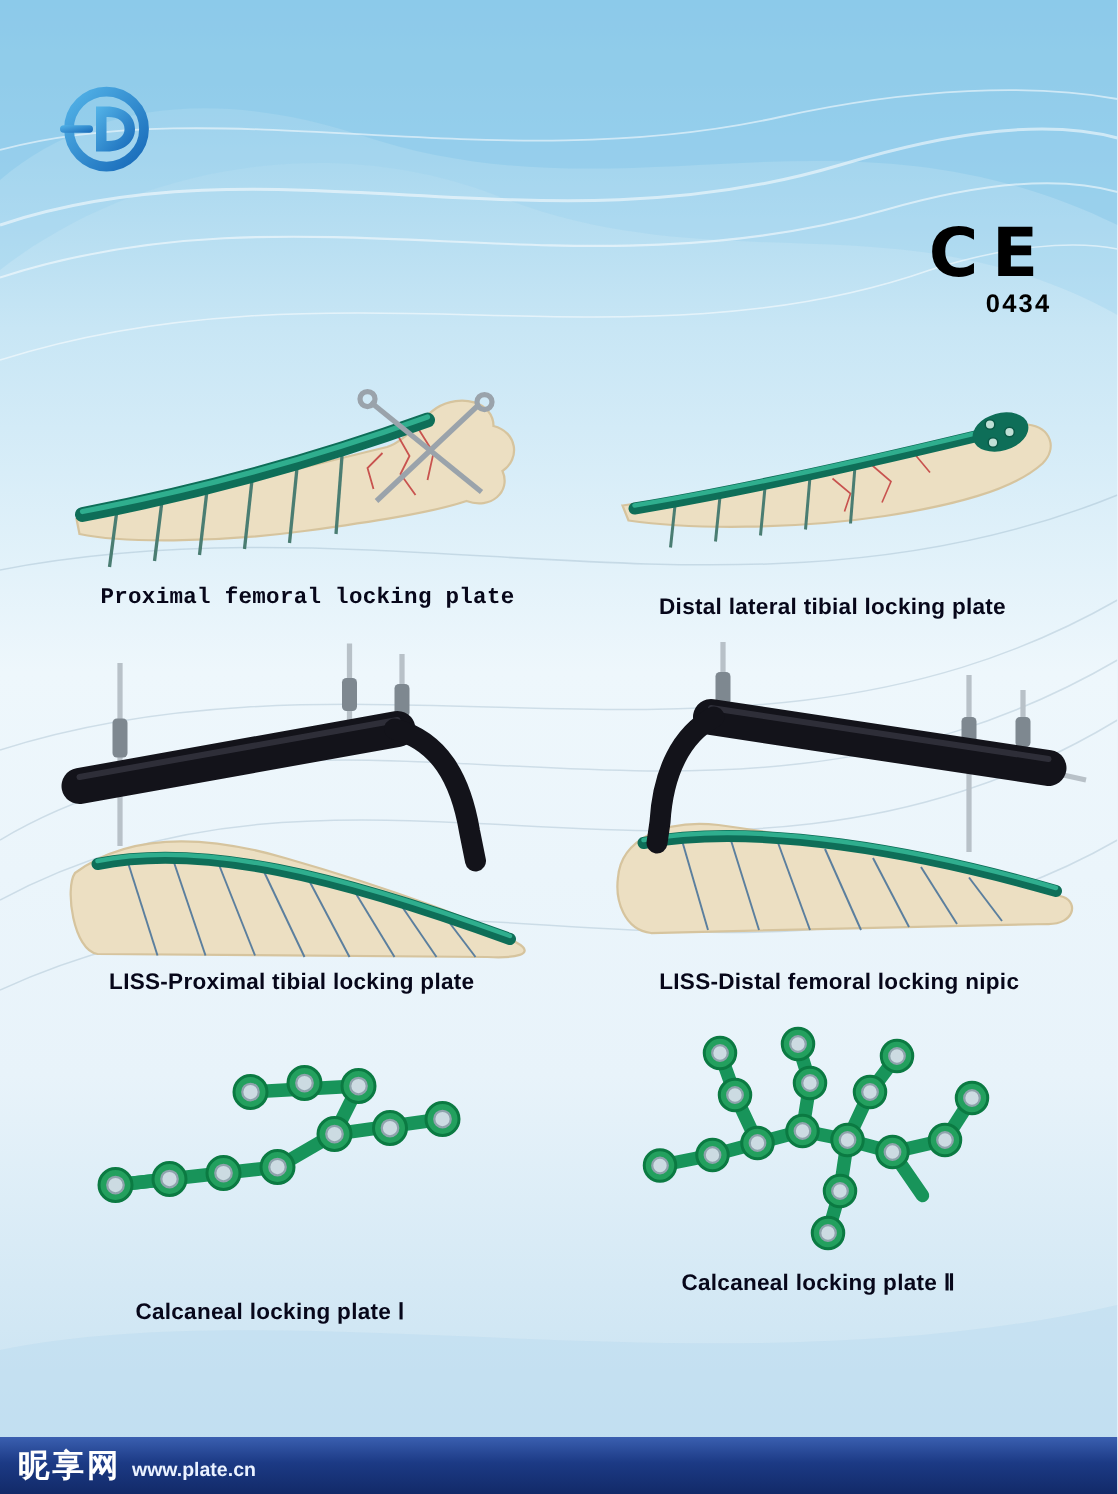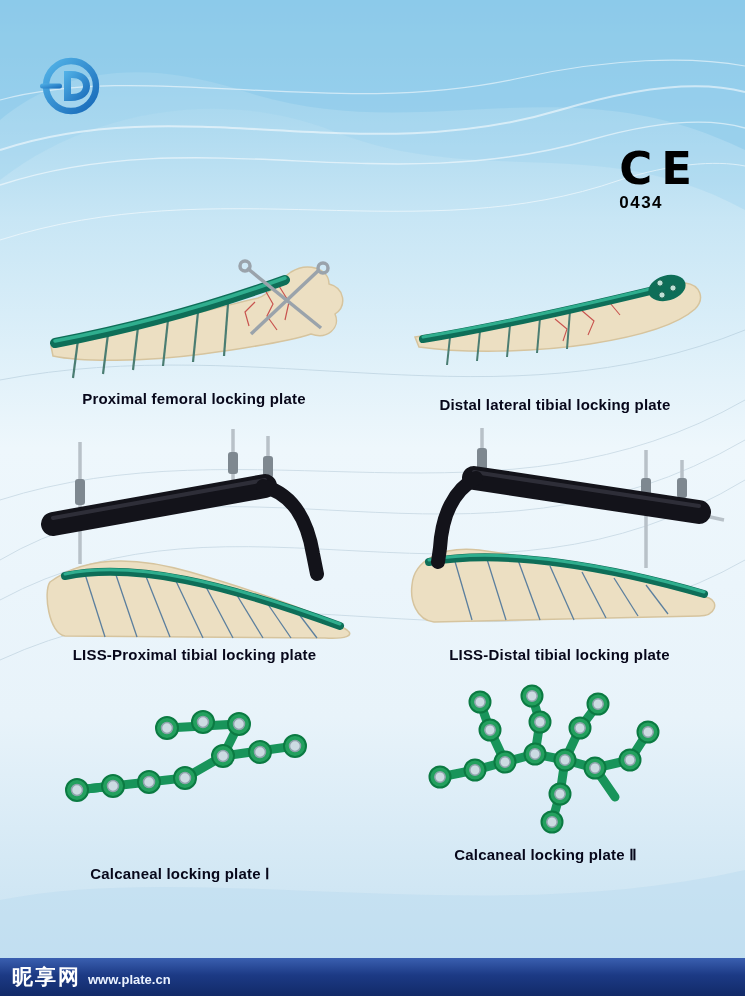--- a/index.html
+++ b/index.html
@@ -6,31 +6,31 @@
   html,body { width:745px; height:996px; }
   body { font-family:"Liberation Sans", sans-serif; }
   .poster { position:relative; width:745px; height:996px; overflow:hidden; background:#dfeffa; }
   .bg { position:absolute; inset:0; width:100%; height:100%; }
 
   .logo { position:absolute; left:38px; top:54px; width:64px; height:64px; }
   .logo svg { width:100%; height:100%; display:block; }
   .company { position:absolute; left:110px; top:66px; font-size:31px; font-weight:700;
              color:#1b2e85; letter-spacing:0.2px; white-space:nowrap; }
 
-  .ce { position:absolute; right:44px; top:146px; color:#000; }
+  .ce { position:absolute; right:44px; top:146px; color:#000;text-align:right; }
   .ce-letters { font-size:45px; font-weight:700; letter-spacing:9px; line-height:1;
                 font-family:"DejaVu Sans", sans-serif; }
   .ce-number { font-size:17px; font-weight:700; letter-spacing:1.5px; margin-top:2px; }
 
   .fig { position:absolute; }
   .fig svg { width:100%; height:100%; display:block; }
 
   .caption { position:absolute; text-align:center; font-size:15px; font-weight:700;
              color:#07071a; letter-spacing:0.2px; }
-  .cap1 { left:24px;  top:390px; width:340px; }
+  .cap1 { left:35px;  top:390px; width:340px;font-family:Liberation Mono, monospace; }
   .cap2 { left:395px; top:396px; width:320px; }
   .cap3 { left:22px;  top:646px; width:345px; }
   .cap4 { left:392px; top:646px; width:335px; }
   .cap5 { left:40px;  top:846px; width:280px;margin-top:19px; }
   .cap6 { left:398px; top:846px; width:295px; }
 
   .fig1 { left:28px;  top:250px; width:330px; height:135px; }
   .fig2 { left:405px; top:256px; width:310px; height:122px; }
   .fig3 { left:25px;  top:424px; width:340px; height:216px; }
   .fig4 { left:393px; top:420px; width:332px; height:220px; }
@@ -198,21 +198,21 @@
       <g fill="#7e8890">
         <rect x="83" y="28" width="10" height="22" rx="3"></rect>
         <rect x="247" y="58" width="10" height="24" rx="3"></rect>
         <rect x="283" y="58" width="10" height="20" rx="3"></rect>
       </g>
       <path d="M80,58 L305,92" stroke="#13131a" stroke-width="24" stroke-linecap="round" fill="none"></path>
       <path d="M80,52 L305,86" stroke="#3a3a46" stroke-width="4" stroke-linecap="round" fill="none" opacity="0.7"></path>
       <path d="M82,58 C60,70 48,95 46,128 L44,142" stroke="#13131a" stroke-width="14" fill="none" stroke-linecap="round"></path>
     </svg>
   </div>
-  <div class="caption cap4">LISS-Distal tibial locking plate</div>
+  <div class="caption cap4">LISS-Distal femoral locking nipic</div>
 
   <div class="fig fig5">
     <svg viewBox="0 0 275 142">
       <g stroke="#18945a" stroke-width="9" stroke-linecap="round" fill="none">
         <path d="M22,96 L130,84 L168,62 L240,52"></path>
         <path d="M112,34 L184,30 L168,62"></path>
         <path d="M22,96 L58,92"></path>
       </g>
       <g>
         <g fill="#23a05e" stroke="#0b7a42" stroke-width="2">

